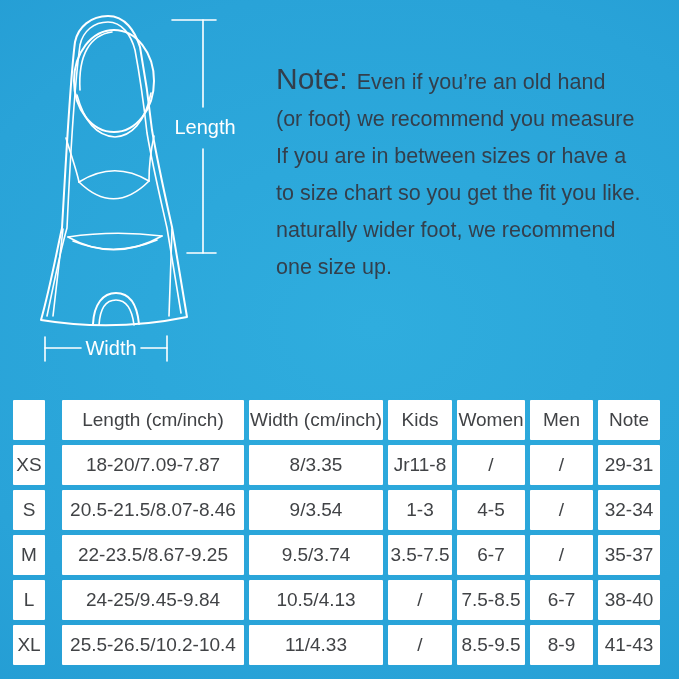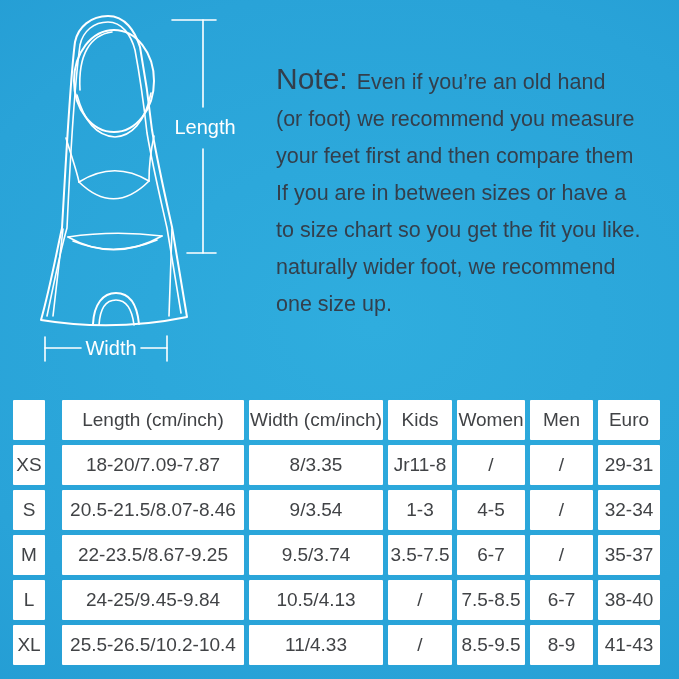--- a/index.html
+++ b/index.html
@@ -99,37 +99,36 @@
     <path class="thin" d="M141,348 L167,348"></path>
     <text x="111" y="355" text-anchor="middle">Width</text>
   </g>
 </svg>
 
 <div class="note">
   <div class="note-line">
     <span class="note-label">Note:</span><span>Even if you’re an old hand</span>
   </div>
   <div class="note-line">(or foot) we recommend you measure</div>
-  <div class="note-line">your feet first and then compare them</div>
   <div class="note-line">If you are in between sizes or have a</div>
   <div class="note-line">to size chart so you get the fit you like.</div>
   <div class="note-line">naturally wider foot, we recommend</div>
   <div class="note-line">one size up.</div>
 </div>
 
 <div class="size-table">
 
   <div class="cell"></div>
   <div class="spacer"></div>
   <div class="cell">Length (cm/inch)</div>
   <div class="cell">Width (cm/inch)</div>
   <div class="cell">Kids</div>
   <div class="cell">Women</div>
   <div class="cell">Men</div>
-  <div class="cell">Euro</div>
+  <div class="cell">Note</div>
 
   <div class="cell">XS</div>
   <div class="spacer"></div>
   <div class="cell">18-20/7.09-7.87</div>
   <div class="cell">8/3.35</div>
   <div class="cell">Jr11-8</div>
   <div class="cell">/</div>
   <div class="cell">/</div>
   <div class="cell">29-31</div>
 

